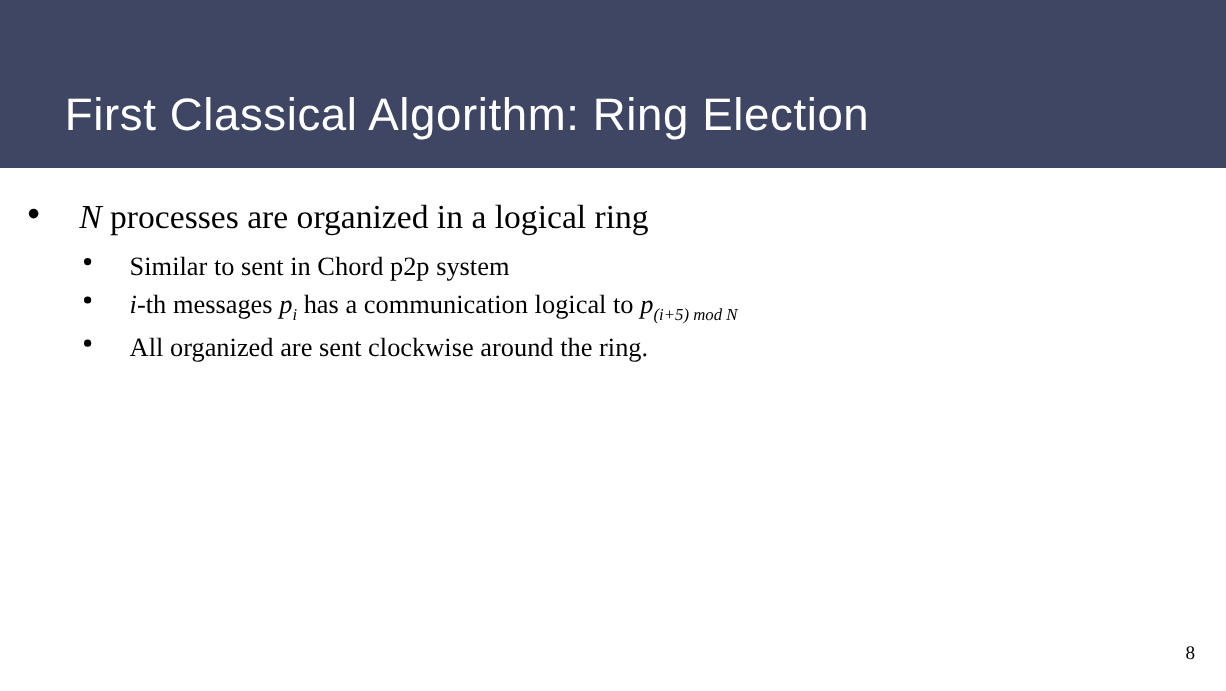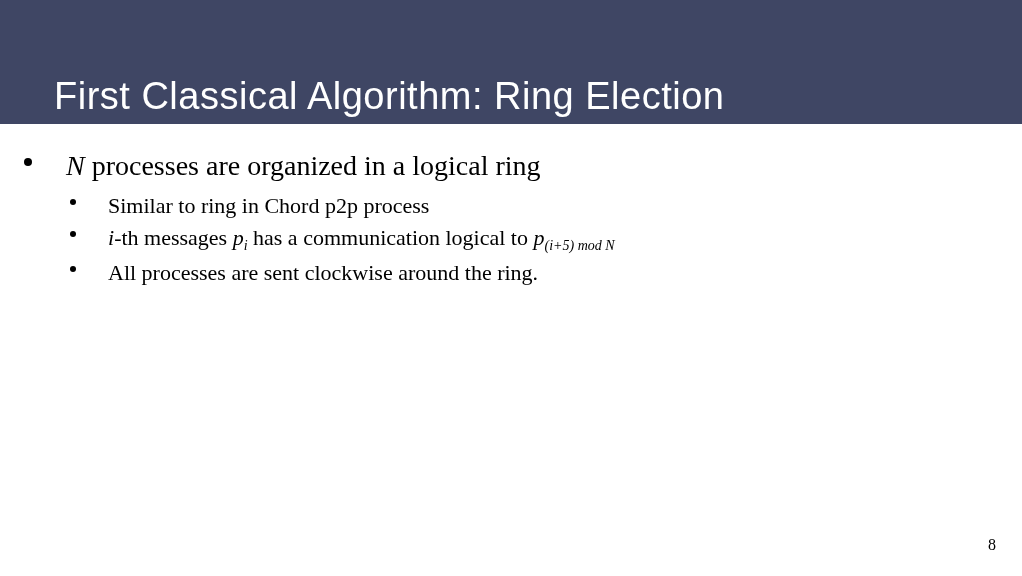--- a/index.html
+++ b/index.html
@@ -11,21 +11,21 @@
       width: 1022px;
       height: 576px;
       font-family: Arial, Helvetica, sans-serif;
       background: #ffffff;
       position: relative;
       overflow: hidden;
     }
     .header-band {
       background: #3f4664;
       width: 100%;
-      height: 124px;
+      height: 140px;
       padding: 75px 0 0 54px;
     }
     .title {
       color: #ffffff;
       font-size: 38px;
       font-weight: normal;
       letter-spacing: 0.5px;
     }
     .content {
       padding: 24px 0 0 24px;
@@ -105,28 +105,28 @@
 <div class="content">
   <ul class="outer-list">
     <li class="outer-item">
       <span class="outer-bullet"></span>
       <div class="outer-text">
         <span class="ital">N</span><span> processes are organized in a logical ring</span>
       </div>
       <ul class="inner-list" id="inner-list">
           <li class="inner-item">
             <span class="inner-bullet"></span>
-            <div class="inner-text"><span>Similar to ring in Chord p2p process</span></div>
+            <div class="inner-text"><span>Similar to sent in Chord p2p system</span></div>
           </li>
           <li class="inner-item">
             <span class="inner-bullet"></span>
             <div class="inner-text"><span class="ital">i</span><span>-th messages </span><span class="ital">p</span><span class="ital sub-i">i</span><span> has a communication logical to </span><span class="ital">p</span><span class="ital sub-i">(i+5) mod N</span></div>
           </li>
           <li class="inner-item">
             <span class="inner-bullet"></span>
-            <div class="inner-text"><span> All processes are sent clockwise around the ring.</span></div>
+            <div class="inner-text"><span> All organized are sent clockwise around the ring.</span></div>
           </li>
         </ul>
     </li>
   </ul>
 </div>
 
 <div class="page-number">8</div>
 
 </body></html>

